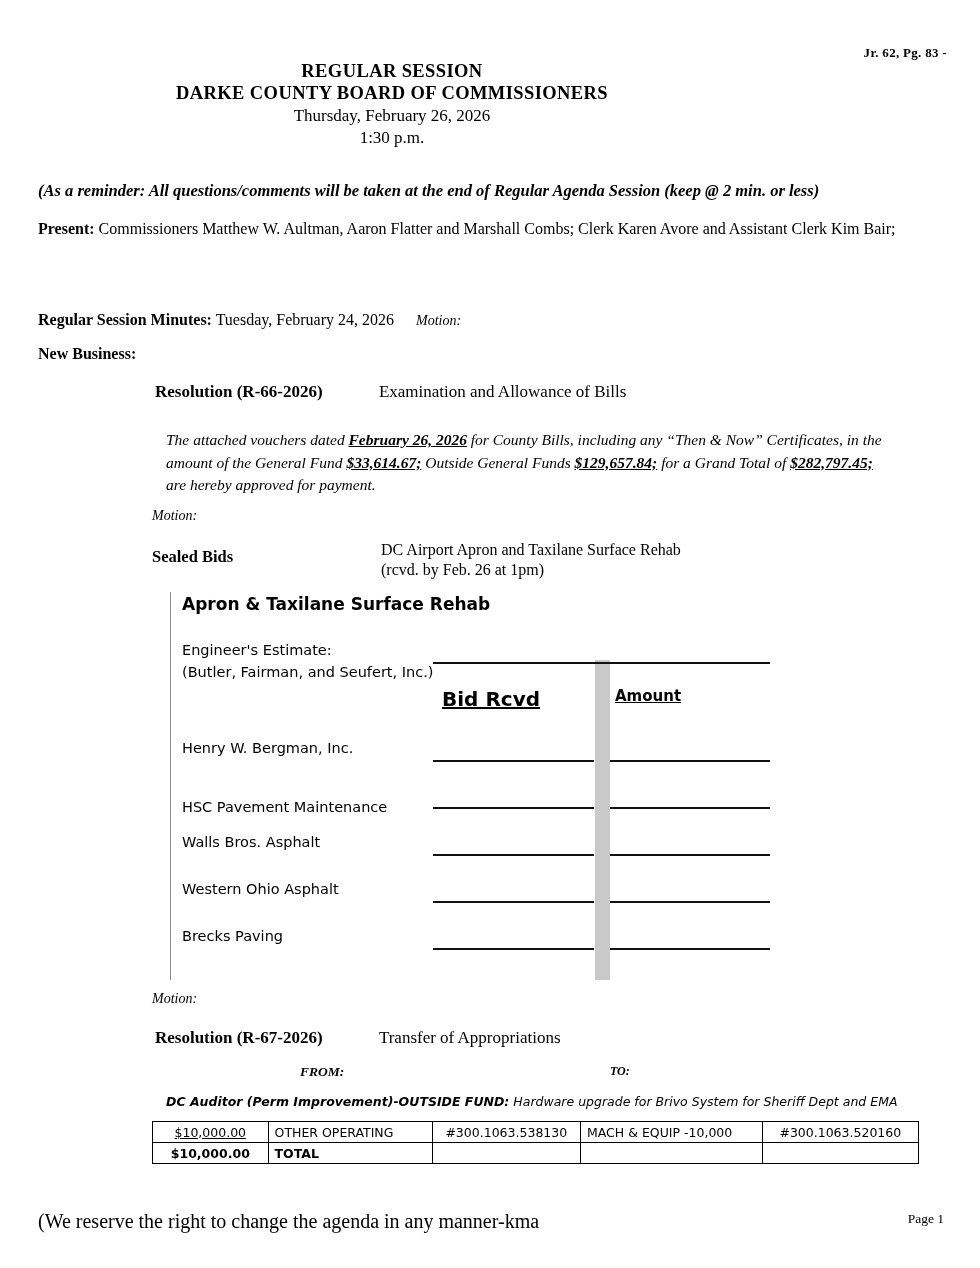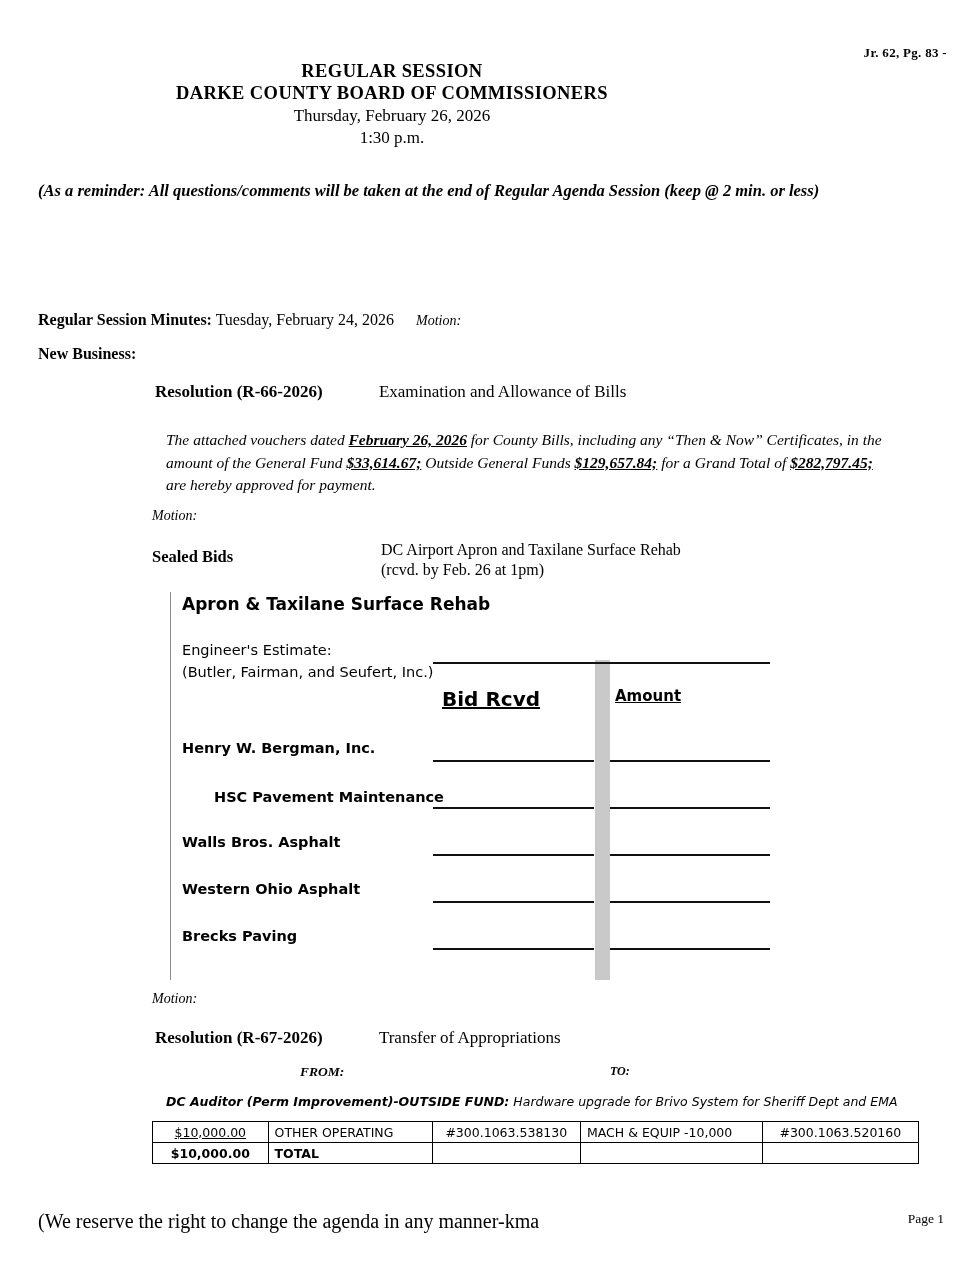--- a/index.html
+++ b/index.html
@@ -220,21 +220,20 @@
     font-size: 15px;
     font-weight: bold;
     text-decoration: underline;
     white-space: nowrap;
   }
   .bidform .vendor {
     position: absolute;
     left: 12px;
     font-size: 14.5px;
     white-space: nowrap;
-    font-weight: bold;
   }
   
   .rule {
     position: absolute;
     height: 1.6px;
     background: #111111;
   }
   .rule.left  { left: 263px; width: 161px; }
   .rule.right { left: 440px; width: 160px; }
   .rule.full  { left: 263px; width: 337px; }
@@ -343,20 +342,24 @@
 
   <div class="heading">
     <div class="l1">REGULAR SESSION</div>
     <div class="l2">DARKE COUNTY BOARD OF COMMISSIONERS</div>
     <div class="l3">Thursday, February 26, 2026</div>
     <div class="l4">1:30 p.m.</div>
   </div>
 
   <div class="reminder">(As a reminder:  All questions/comments will be taken at the end of Regular Agenda Session (keep @ 2 min. or less)</div>
 
+  <div class="present">
+    <b>Present:</b>
+    <span>Commissioners Matthew W. Aultman, Aaron Flatter and Marshall Combs; Clerk Karen Avore and Assistant Clerk Kim Bair;</span>
+  </div>
 
   <div class="minutes">
     <span class="lbl">Regular Session Minutes:</span>
     <span>Tuesday, February 24, 2026</span>
     <span class="motion">Motion:</span>
   </div>
 
   <div class="newbiz">New Business:</div>
 
   <div class="res66">
@@ -386,21 +389,21 @@
 
     <div class="rule full" style="top:70px;"></div>
 
     <div class="hdr-bid">Bid Rcvd</div>
     <div class="hdr-amt">Amount</div>
 
     <div class="vendor" style="top:148px;">Henry W. Bergman, Inc.</div>
     <div class="rule left" style="top:168px;"></div>
     <div class="rule right" style="top:168px;"></div>
 
-    <div class="vendor" style="top:197px;margin-left:32px;">HSC Pavement Maintenance</div>
+    <div class="vendor" style="top:207px;">HSC Pavement Maintenance</div>
     <div class="rule left" style="top:215px;"></div>
     <div class="rule right" style="top:215px;"></div>
 
     <div class="vendor" style="top:242px;">Walls Bros. Asphalt</div>
     <div class="rule left" style="top:262px;"></div>
     <div class="rule right" style="top:262px;"></div>
 
     <div class="vendor" style="top:289px;">Western Ohio Asphalt</div>
     <div class="rule left" style="top:309px;"></div>
     <div class="rule right" style="top:309px;"></div>

